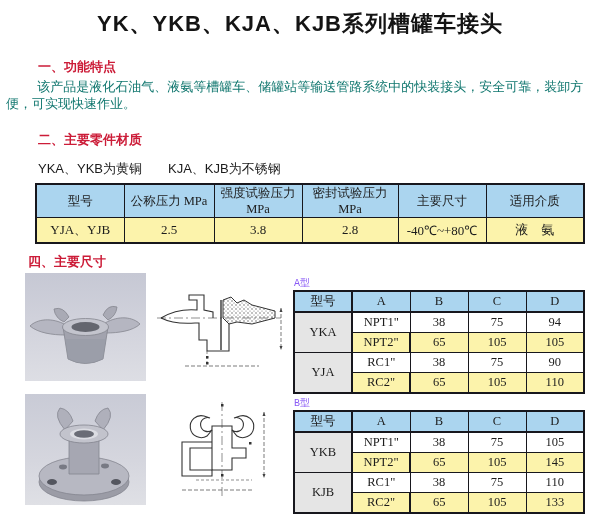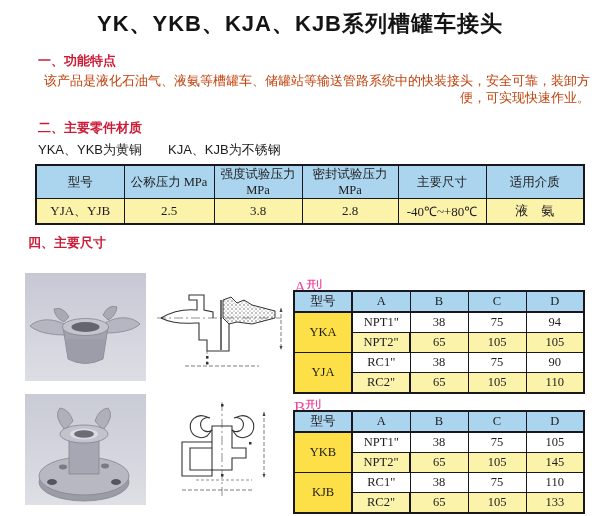--- a/index.html
+++ b/index.html
@@ -1,35 +1,35 @@
 <!DOCTYPE html>
 <html style="--heading-red: #cc1c38; --header-blue: #abd5ef; --row-yellow: #fcf3ab;"><head>
 <meta charset="utf-8">
 <style>
   html,body{margin:0;padding:0;background:#fff;}
   .page{position:relative;width:600px;height:516px;background:#ffffff;overflow:hidden;
         font-family:"Liberation Sans",sans-serif;color:#1c1c1c;}
   .title{text-align:center;padding-top:9px;font-size:22px;font-weight:bold;letter-spacing:1px;color:#141414;}
-  .sec-heading{margin:13px 0 2px 38px;font-size:13px;font-weight:bold;color:var(--heading-red,#cc1c38);}
+  .sec-heading{margin:19px 0 2px 38px;font-size:13px;font-weight:bold;color:var(--heading-red,#cc1c38);}
   .sec-heading.s4{margin-left:28px;margin-top:9px;}
-  .para{margin:2px 10px 12px 6px;font-size:13px;line-height:17px;text-indent:2.4em;color:#c2410c;text-align:right;}
-  .materials{margin:4px 0 0 38px;font-size:13px;white-space:pre-wrap;color:#1c1c1c;}
+  .para{margin:2px 10px 12px 6px;font-size:13px;line-height:17px;text-indent:2.4em;color:#0f766e;}
+  .materials{margin:11px 0 0 38px;font-size:13px;white-space:pre-wrap;color:#1c1c1c;}
 
   table{border-collapse:collapse;table-layout:fixed;font-family:"Liberation Serif",serif;}
   .perf{margin:5px 0 0 35px;width:548px;border:2px solid #17171d;}
   .perf th,.perf td{border:1px solid #17171d;height:24px;text-align:center;vertical-align:middle;
       padding:0;font-weight:normal;overflow:hidden;}
   .perf th{background:var(--header-blue,#abd5ef);font-size:12.5px;}
   .perf td{font-size:13px;}
   tr.yellow td{background:var(--row-yellow,#fcf3ab);margin-left:48px;}
-  td.model{background:#fde047;}
+  td.model{background:#e5e5e5;}
 
   .dims{position:absolute;left:0;top:0;width:600px;height:516px;pointer-events:none;}
   .dims>*{position:absolute;pointer-events:auto;}
-  .type-label{font-family:Liberation Serif, serif;font-size:17px;color:#ec4899;}
+  .type-label{font-family:Liberation Mono, monospace;font-size:10px;color:#8b5cf6;}
   .dim{width:290px;border:2px solid #17171d;}
   .dim th,.dim td{border:1px solid #17171d;height:19px;text-align:center;vertical-align:middle;
       padding:0;font-weight:normal;font-size:12.5px;overflow:hidden;}
   .dim th{background:var(--header-blue,#abd5ef);}
   .dim td:first-child,.dim th:first-child{border-right-width:2px;}
   .dim tr:first-child th{border-bottom-width:2px;}
 
   .photo{border:0;display:block;}
   .drawing{display:block;}
 </style>

